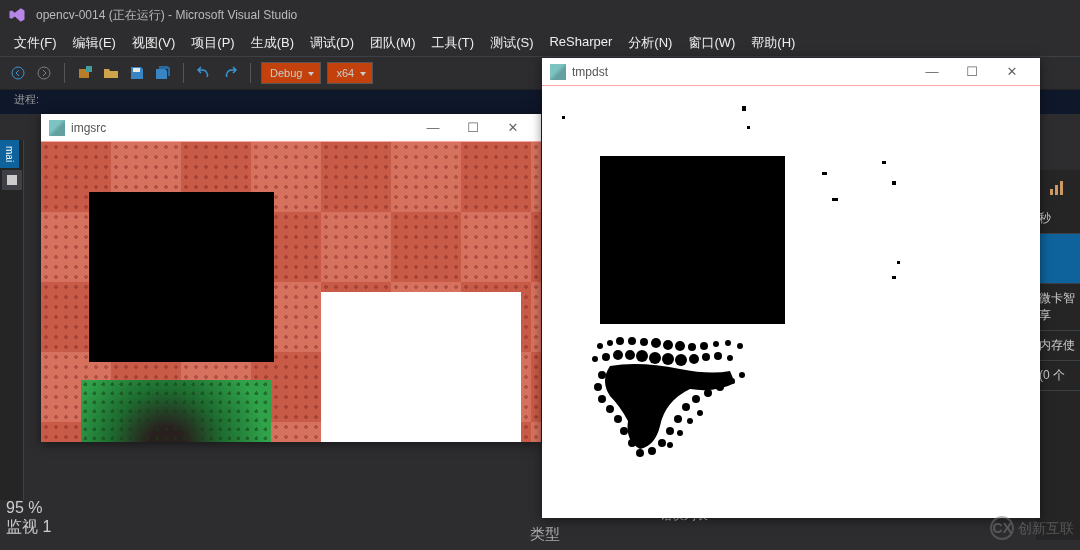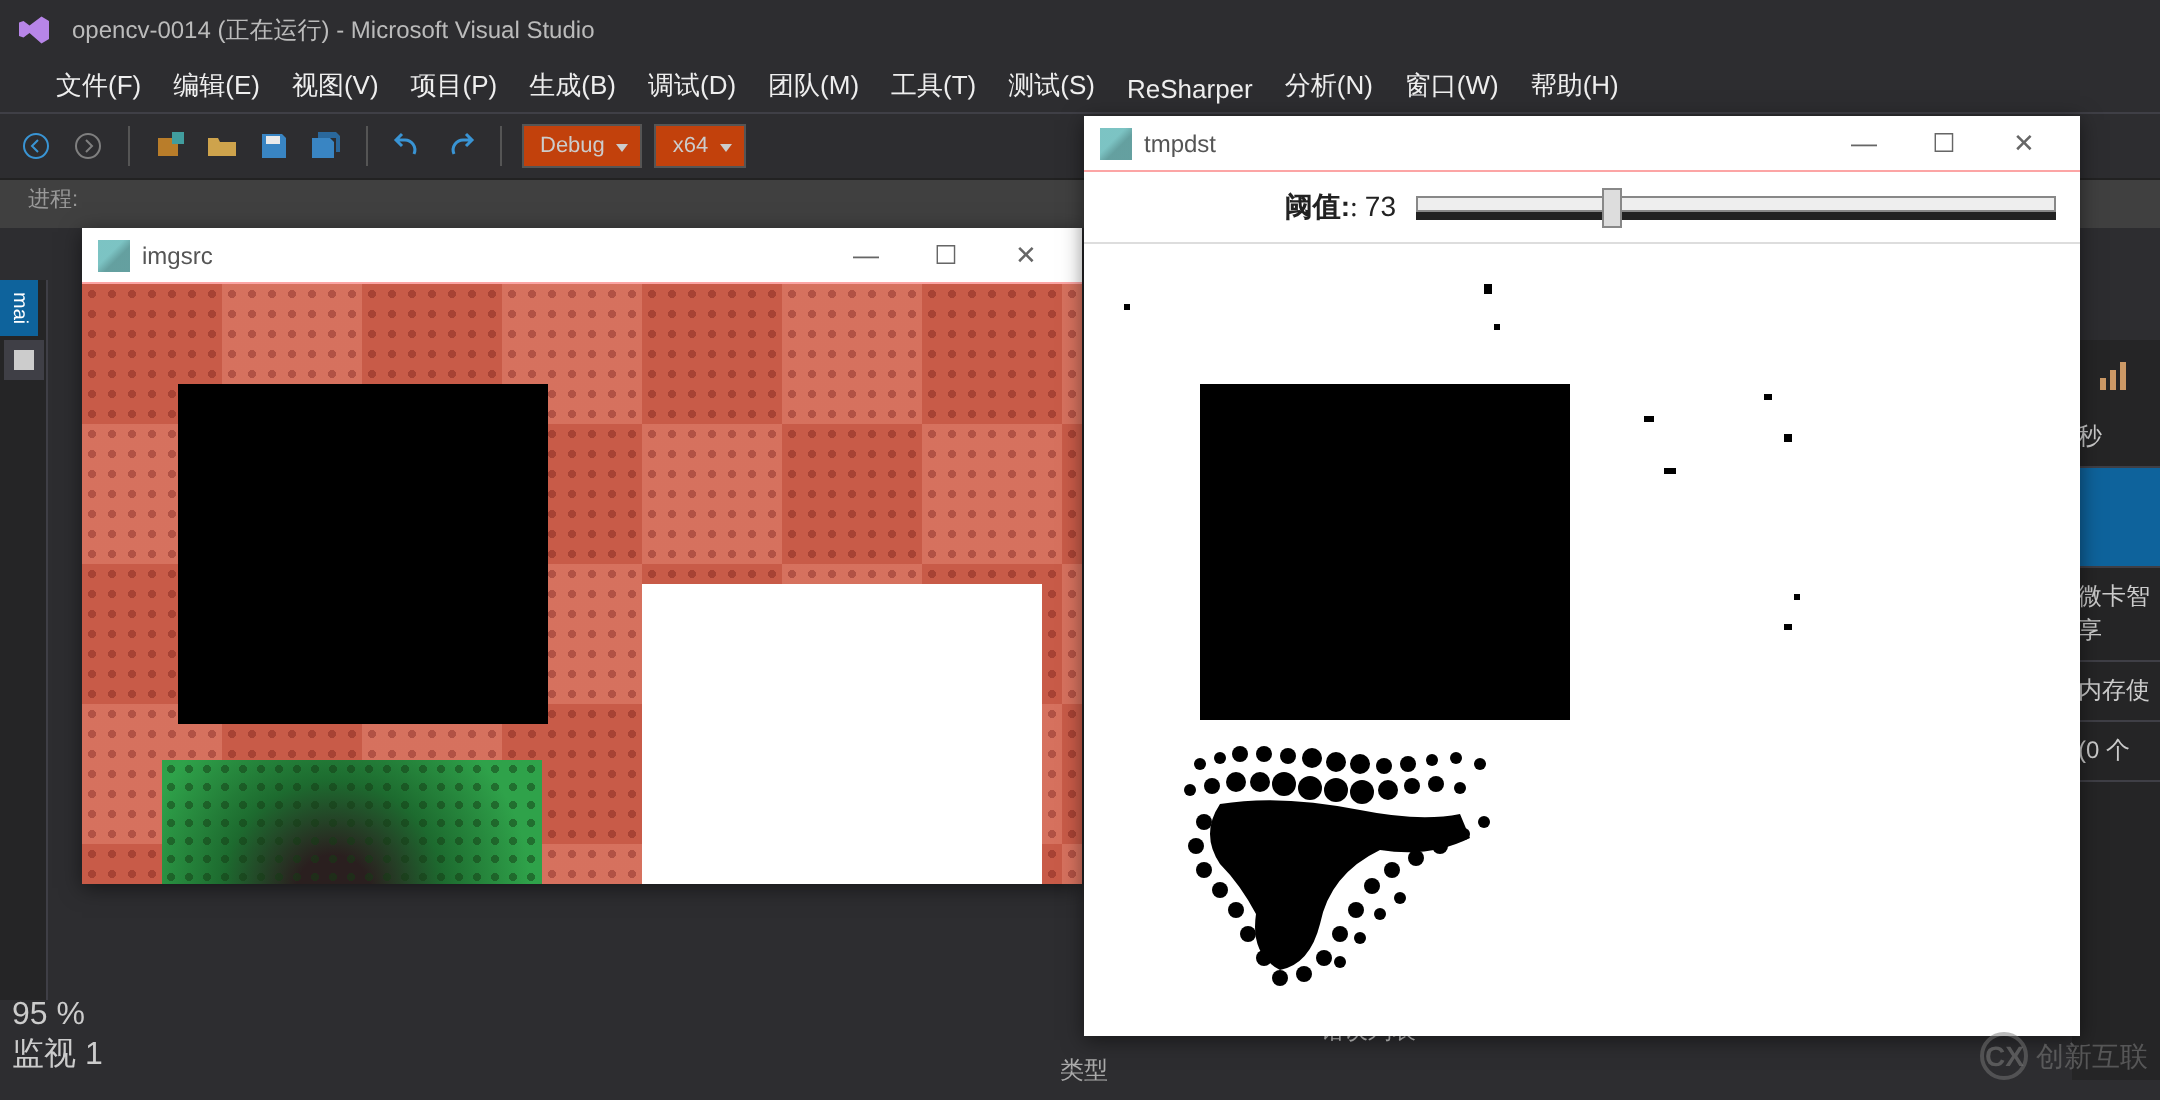--- a/index.html
+++ b/index.html
@@ -3,36 +3,36 @@
 <meta charset="utf-8">
 <style>
 *{margin:0;padding:0;box-sizing:border-box;font-family:"Microsoft YaHei","Segoe UI",sans-serif}
 body{width:1080px;height:550px;background:#2d2d30;overflow:hidden;position:relative;color:#ccc}
 .vs-titlebar{height:30px;background:#2d2d30;display:flex;align-items:center;padding:0 8px;font-size:12px;color:#bbb}
 .vs-logo{width:18px;height:18px;margin-right:10px;display:inline-flex;align-items:center;justify-content:center}
 .vs-logo svg{width:18px;height:18px}
 .vs-titlebar-right{margin-left:auto;display:flex;align-items:center;gap:14px}
 .vs-titlebar-right .icon{width:16px;height:16px;opacity:.8}
 .quicklaunch{background:#3f3f46;border:1px solid #555;width:110px;height:20px;font-size:11px;padding:2px 6px;color:#a0a0a0}
-.vs-menubar{height:26px;background:#2d2d30;display:flex;align-items:flex-end;padding:0 20px;font-size:13px;color:#eee}
+.vs-menubar{height:26px;background:#2d2d30;display:flex;align-items:flex-start;padding:0 6px;font-size:13px;color:#eee}
 .vs-menubar .mitem{padding:4px 8px;cursor:pointer}
 .vs-toolbar{height:34px;background:#2d2d30;border-top:1px solid #3f3f46;border-bottom:1px solid #222;display:flex;align-items:center;padding:0 8px;gap:6px}
 .vs-toolbar .tbtn{width:20px;height:20px;display:flex;align-items:center;justify-content:center;opacity:.9}
 .vs-toolbar .sep{width:1px;height:20px;background:#555;margin:0 4px}
 .combo{background:#c2410c;border:1px solid #555;height:22px;font-size:11px;color:#ccc;padding:0 18px 0 8px;display:flex;align-items:center;position:relative}
 .combo::after{content:"";position:absolute;right:6px;top:9px;border-left:3px solid transparent;border-right:3px solid transparent;border-top:4px solid #ccc}
-.below-toolbar{height:24px;background:#404040;font-size:11px;color:#999;padding:2px 14px}
+.below-toolbar{height:24px;background:#0f172a;font-size:11px;color:#999;padding:2px 14px}
 .left-panel{position:absolute;left:0;top:140px;width:24px;height:360px;background:#252526;border-right:1px solid #3f3f46}
 .left-panel .tab{writing-mode:vertical-lr;font-size:10px;padding:6px 4px;color:#ccc}
 .left-panel .pinned{width:20px;height:20px;margin:2px;background:#3f3f46;display:flex;align-items:center;justify-content:center}
 .right-panel{position:absolute;right:0;top:170px;width:44px;height:370px;background:#252526;color:#ccc;font-size:11px}
 .right-panel .ritem{padding:6px 3px;border-bottom:1px solid #3f3f46;text-align:left;font-size:12px}
 .right-panel .ricon{height:34px;display:flex;align-items:center;justify-content:center}
 .status-left{position:absolute;left:6px;bottom:12px;font-size:16px;color:#ccc}
-.status-mid{position:absolute;left:530px;bottom:6px;font-size:12px;color:#aaa}
+.status-mid{position:absolute;left:530px;bottom:6px;font-size:15px;color:#aaa}
 .status-err{position:absolute;left:660px;bottom:26px;font-size:12px;color:#ccc}
 
 .win{position:absolute;background:#fff;box-shadow:0 2px 10px rgba(0,0,0,.5)}
 .win-title{height:28px;background:#fff;display:flex;align-items:center;padding:0 8px;font-size:12px;color:#555;border-bottom:1px solid #fca5a5}
 .win-title .wicon{width:16px;height:16px;margin-right:6px;background:linear-gradient(135deg,#4aa 40%,#277 60%);opacity:.7}
 .win-ctrl{margin-left:auto;display:flex}
 .win-ctrl div{width:40px;height:28px;display:flex;align-items:center;justify-content:center;color:#666;font-size:13px}
 .win1{left:41px;top:114px;width:500px;height:328px}
 .win1 .canvas{width:100%;height:calc(100% - 28px);background:#c85b48;position:relative;overflow:hidden}
 .dots{position:absolute;inset:0;background-image:radial-gradient(circle,rgba(80,0,0,.35) 2px,transparent 2px);background-size:10px 10px;opacity:.8}
@@ -198,30 +198,20 @@
 </div>
 
 <div class="win win2">
   <div class="win-title">
     <span class="wicon"></span>
     <span>tmpdst</span>
     <div class="win-ctrl">
       <div>—</div>
       <div>☐</div>
       <div>✕</div>
-    </div>
-  </div>
-  <div class="toolbar2">
-    <span class="thlabel">
-      <b>阈值:</b>:&nbsp;<span>73</span>
-    </span>
-    <div class="slider-wrap">
-      <div class="slider-track"></div>
-        <div class="slider-fill"></div>
-      <div class="slider-thumb"></div>
     </div>
   </div>
   <div class="canvas2">
     <div class="speck" style="left:20px;top:30px;width:3px;height:3px"></div>
     <div class="speck" style="left:200px;top:20px;width:4px;height:5px"></div>
     <div class="speck" style="left:205px;top:40px;width:3px;height:3px"></div>
     <div class="speck" style="left:280px;top:86px;width:5px;height:3px"></div>
     <div class="speck" style="left:290px;top:112px;width:6px;height:3px"></div>
     <div class="speck" style="left:340px;top:75px;width:4px;height:3px"></div>
     <div class="speck" style="left:350px;top:95px;width:4px;height:4px"></div>

